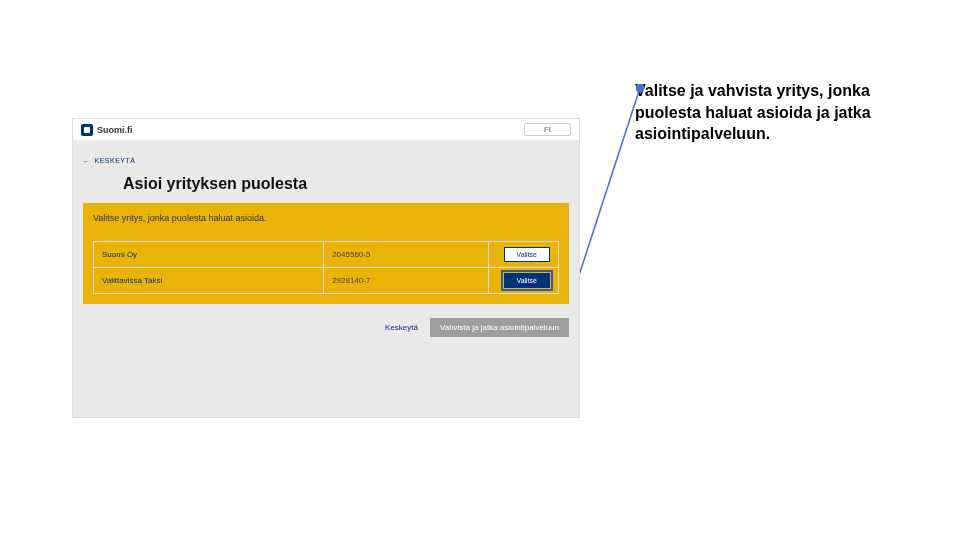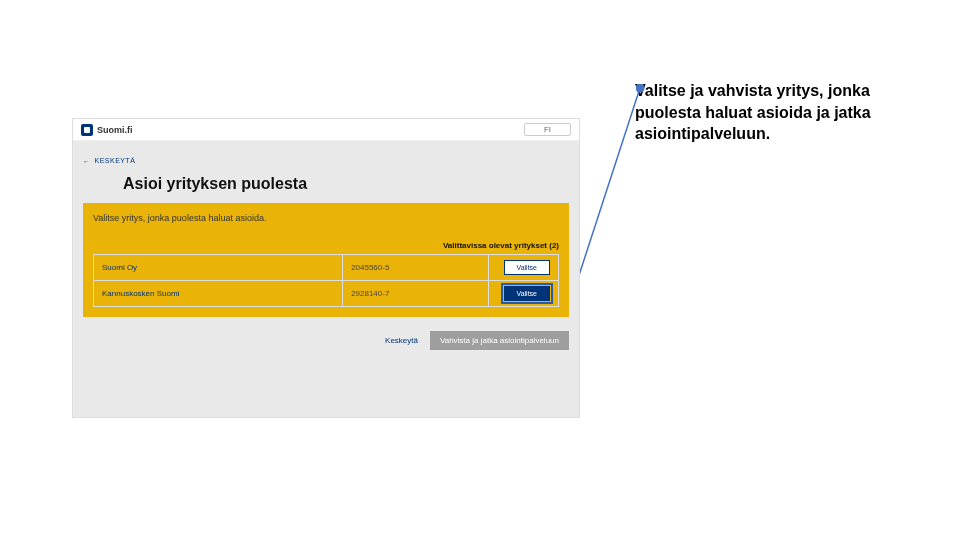--- a/index.html
+++ b/index.html
@@ -73,30 +73,29 @@
       <a href="#" class="back-link">
         <span class="back-arr">←</span>
         <span>KESKEYTÄ</span>
       </a>
     </div>
 
     <h1 class="page-title">Asioi yrityksen puolesta</h1>
 
     <div class="panel">
       <div class="subtitle">Valitse yritys, jonka puolesta haluat asioida.</div>
-      <div class="count-row">Valittavissa olevat yritykset (2)</div>
       <table>
         <tbody>
             <tr>
           <td class="name"><a href="#">Suomi Oy</a></td>
           <td class="id">2045560-5</td>
           <td class="act"><span class="btn-sel">Valitse</span></td>
         </tr>
         <tr>
-          <td class="name"><a href="#">Kannuskosken Suomi</a></td>
+          <td class="name"><a href="#">Valittavissa Taksi</a></td>
           <td class="id">2928140-7</td>
           <td class="act"><span class="btn-sel active highlight">Valitse</span></td>
         </tr>
       </tbody>
         </table>
     </div>
 
     <div class="footer-row">
       <a href="#" class="cancel-link">Keskeytä</a>
       <button class="btn-continue">Vahvista ja jatka asiointipalveluun</button>

